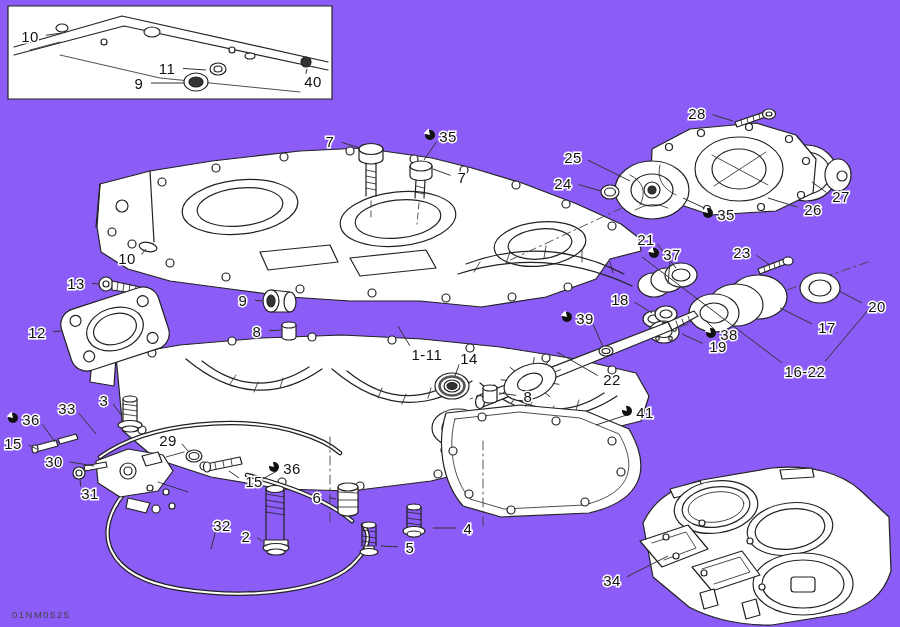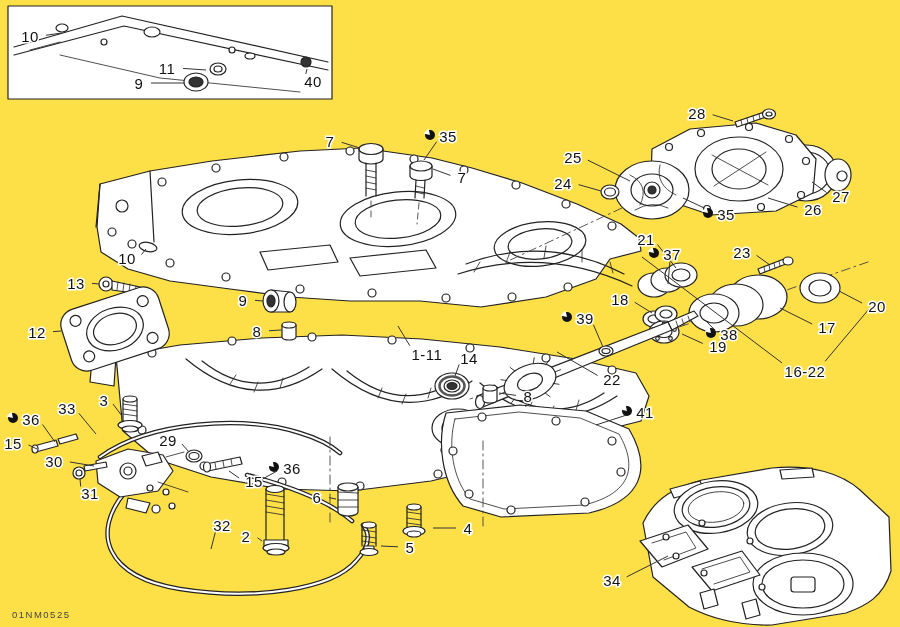--- a/index.html
+++ b/index.html
@@ -1,16 +1,16 @@
 <!DOCTYPE html>
 <html><head>
 <meta charset="utf-8">
 <style>
   html,body{margin:0;padding:0;background:#fff;}
-  .stage{position:relative;width:900px;height:627px;background:#fde047;overflow:hidden;
+  .stage{position:relative;width:900px;height:627px;background:#8b5cf6;overflow:hidden;
          font-family:"Liberation Sans",sans-serif;}
   svg{position:absolute;left:0;top:0;}
   .art{stroke:#222;fill:none;stroke-width:1.2;stroke-linejoin:round;stroke-linecap:round;}
   .art .w{fill:#fff;}
   .art .dk{fill:#333;stroke:#222;}
   .thin{stroke-width:0.8;}
   .dashdot{stroke:#444;stroke-width:0.9;stroke-dasharray:9 4 2 4;fill:none;}
   .dashed{stroke:#444;stroke-width:0.9;stroke-dasharray:6 4;fill:none;}
   #leaders line{stroke:#333;stroke-width:1;}
   #callouts text{font-family:"Liberation Sans",sans-serif;font-size:15px;fill:#111;

